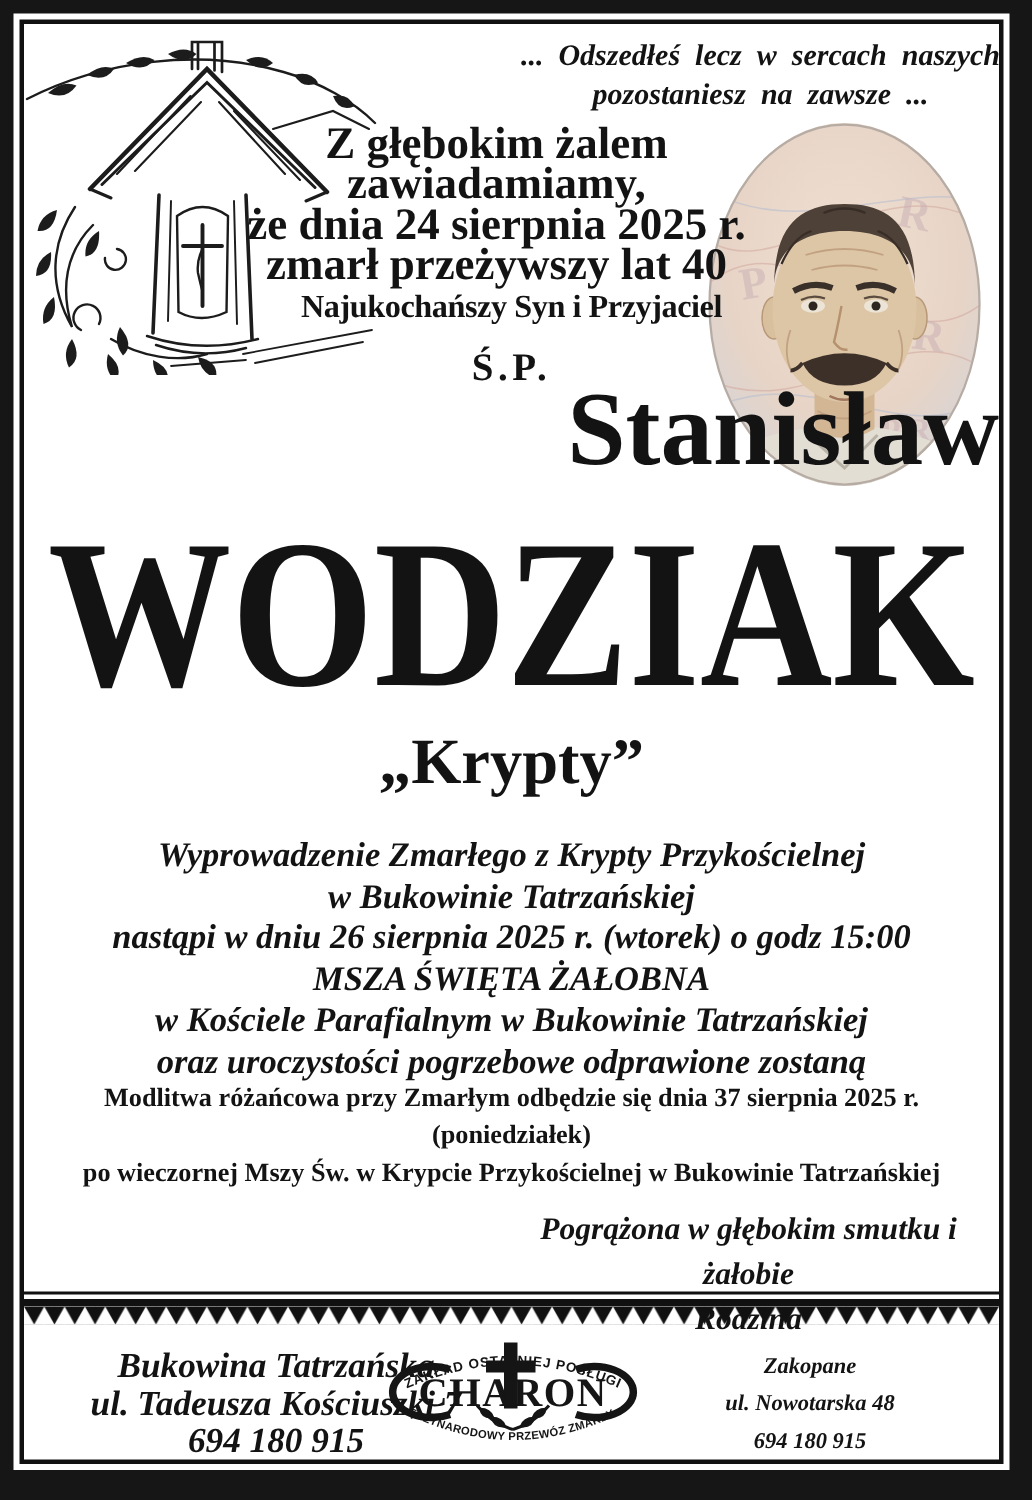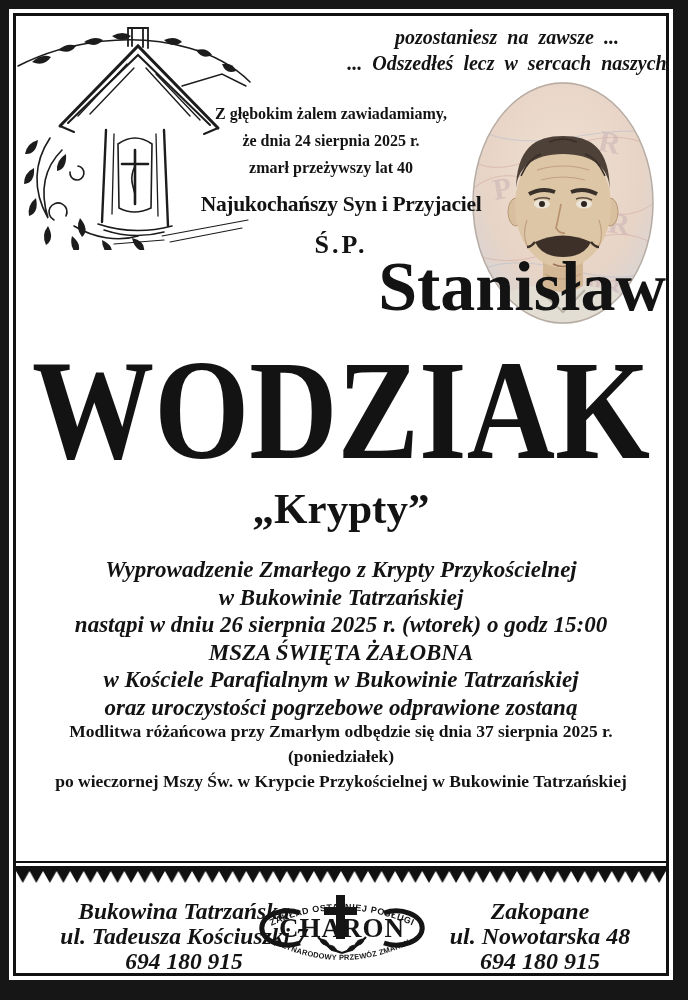--- a/index.html
+++ b/index.html
@@ -10,39 +10,39 @@
   }
   .panel{
     position:absolute;left:13px;top:13px;width:656px;height:963px;
     box-sizing:border-box;background:#ffffff;border:3px solid #111;
     box-shadow:0 0 0 4px #ffffff;overflow:hidden;font-weight:bold;
   }
   .abs{position:absolute;}
   .ctr{text-align:center;}
   .shrine{left:-2px;top:6px;width:240px;height:228px;}
   .quote{left:330px;top:8px;width:322px;font-style:italic;font-size:20px;line-height:26px;word-spacing:5px;}
-  .announce{left:140px;top:84px;width:350px;font-size:16px;line-height:27px;}
+  .announce{left:140px;top:66px;width:350px;font-size:30px;line-height:27px;}
   .relation{left:0;top:176px;width:100%;font-size:21.5px;letter-spacing:-0.3px;}
   .honorific{left:0;top:214px;width:100%;font-size:26px;letter-spacing:3px;}
   .firstname{left:0;top:236px;width:100%;font-size:70px;line-height:1;text-align:right;}
   .surname{
     left:0;top:324px;width:100%;font-size:126px;line-height:1;white-space:nowrap;
     transform:scale(0.97,1.12);transform-origin:50% 0;
   }
   .nickname{left:0;top:468px;width:100%;font-size:43px;}
   .ceremony{left:0;top:540px;width:100%;font-size:23px;line-height:27.5px;font-style:italic;}
   .rosary{left:0;top:703px;width:100%;font-size:17.5px;line-height:25px;}
   .mourning{left:318px;top:788px;width:330px;font-style:italic;font-size:21px;line-height:30px;}
   .photo{left:455px;top:64px;width:184px;height:246px;}
   .divider{left:0;top:845px;width:650px;}
   .divider .line{height:2px;background:#111;margin-bottom:3px;}
   .divider .bar{height:5px;background:#111;}
   .zz{display:block;}
   .f-left{left:8px;top:883px;width:320px;font-style:italic;font-size:23.5px;line-height:25px;}
-  .f-right{left:404px;top:883px;width:240px;font-style:italic;font-size:24px;line-height:25px;}
+  .f-right{left:404px;top:883px;width:240px;font-style:italic;font-size:15px;line-height:25px;}
   .f-logo{left:238px;top:871px;width:176px;height:86px;}
 </style>
 </head>
 <body>
 
 <div class="panel">
 
   <svg class="abs shrine" viewBox="0 0 240 228">
     <g fill="none" stroke="#1c1c1c" stroke-width="2" stroke-linecap="round">
       <path d="M4,44 C55,18 120,10 175,26 C200,33 222,46 236,60" stroke-width="1.6"></path>
@@ -78,22 +78,22 @@
       <path d="M34,204 q-7,9 -2,19 q9,-6 2,-19 Z"></path>
       <path d="M58,214 q-3,11 5,18 q6,-9 -5,-18 Z"></path>
       <path d="M88,218 q0,11 9,16 q4,-10 -9,-16 Z"></path>
       <path d="M118,216 q2,11 12,14 q2,-11 -12,-14 Z"></path>
       <path d="M52,132 q-10,6 -9,17 q10,-2 9,-17 Z"></path>
       <path d="M66,196 q-5,10 2,19 q8,-7 -2,-19 Z"></path>
     </g>
   </svg>
 
   <div class="abs quote ctr">
+    <div>... Odszedłeś lecz w sercach naszych</div>
     <div>pozostaniesz na zawsze ...</div>
-    <div>... Odszedłeś lecz w sercach naszych</div>
   </div>
 
   <svg class="abs photo" viewBox="0 0 184 246">
     <defs>
       <radialGradient id="pbg" cx="50%" cy="38%" r="78%">
         <stop offset="0%" stop-color="#f0e0d2"></stop>
         <stop offset="55%" stop-color="#e7d4c6"></stop>
         <stop offset="100%" stop-color="#ccd4e2"></stop>
       </radialGradient>
       <clipPath id="oval">
@@ -163,20 +163,24 @@
     <div>MSZA ŚWIĘTA ŻAŁOBNA</div>
     <div>w Kościele Parafialnym w Bukowinie Tatrzańskiej</div>
     <div>oraz uroczystości pogrzebowe odprawione zostaną</div>
   </div>
 
   <div class="abs rosary ctr">
     <div>Modlitwa różańcowa przy Zmarłym odbędzie się dnia 37 sierpnia 2025 r. (poniedziałek)</div>
     <div>po wieczornej Mszy Św. w Krypcie Przykościelnej w Bukowinie Tatrzańskiej</div>
   </div>
 
+  <div class="abs mourning ctr">
+    <div>Pogrążona w głębokim smutku i żałobie</div>
+    <div>Rodzina</div>
+  </div>
 
   <div class="abs divider">
     <div class="line"></div>
     <div class="bar"></div>
     <svg class="zz" width="650" height="12">
       <defs>
         <pattern id="zzp" width="13.54" height="12" patternUnits="userSpaceOnUse">
           <path d="M0 0 H13.54 L6.77 12 Z" fill="#111"></path>
         </pattern>
       </defs>

